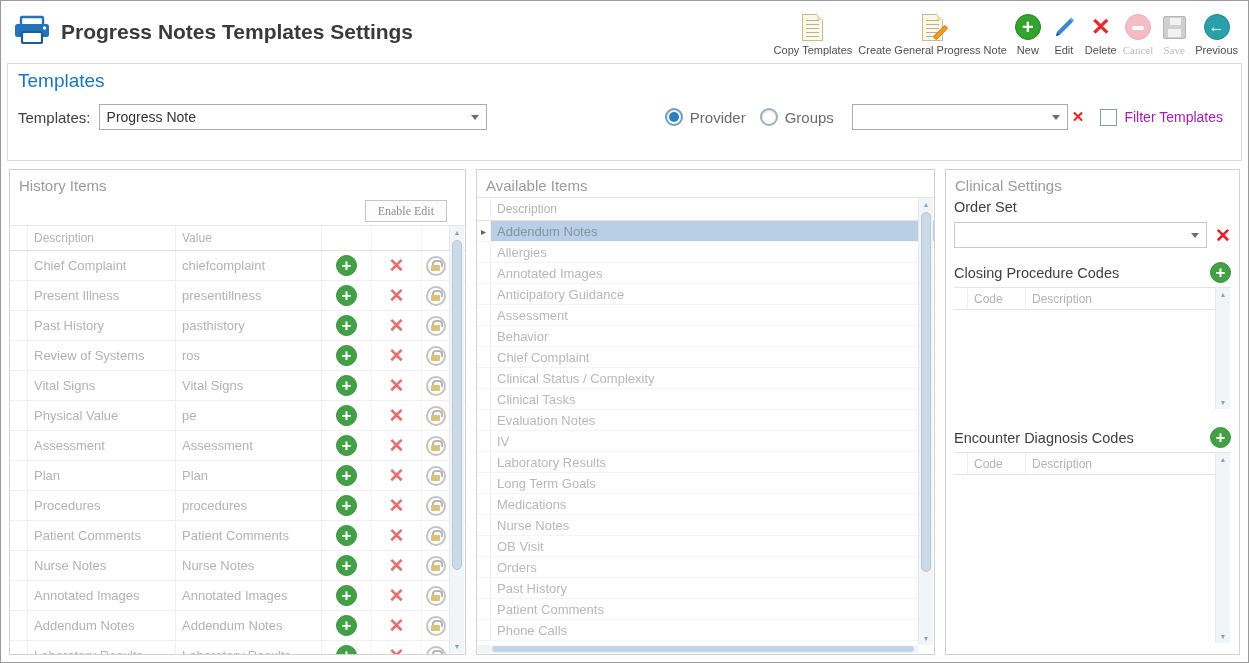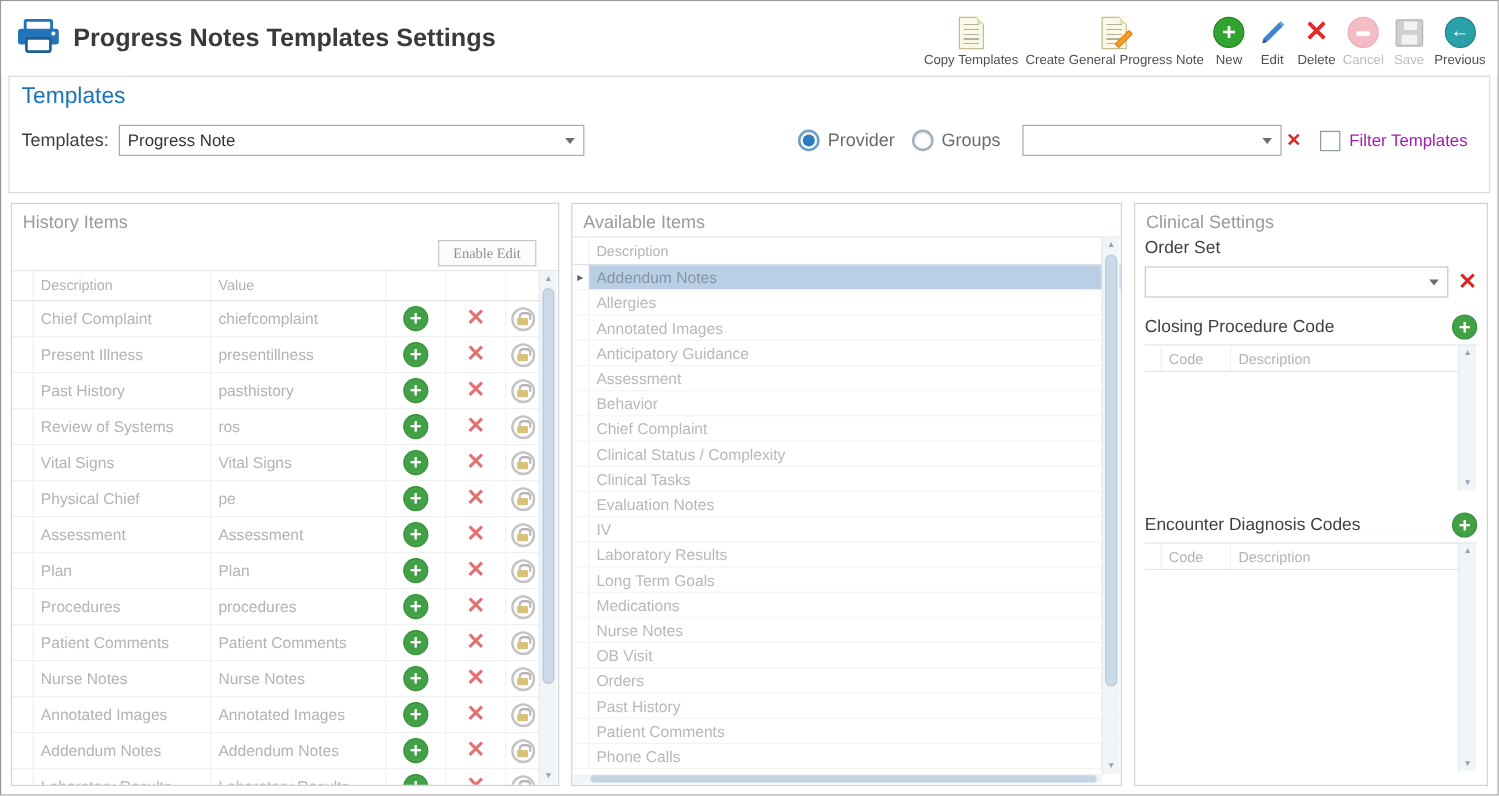--- a/index.html
+++ b/index.html
@@ -8,21 +8,21 @@
 
   
   .titlebar { height:62px; display:flex; justify-content:space-between; align-items:center; padding:0 10px 0 12px; background:#fff; }
   .title-left { display:flex; align-items:center; gap:10px; }
   .app-title { font-size:21px; font-weight:bold; color:#3a3a3a; }
 
   .toolbar { display:flex; align-items:flex-start; gap:6px; padding-top:4px; }
   .tb-item { display:flex; flex-direction:column; align-items:center; min-width:30px; cursor:pointer; }
   .tb-icon { height:30px; display:flex; align-items:center; justify-content:center; }
   .tb-label { font-size:11px; color:#4f4f4f; margin-top:2px; white-space:nowrap; }
-  .tb-item.disabled .tb-label { color:#bcbcbc; }
+  .tb-item.disabled .tb-label { color:#bcbcbc;font-family:Liberation Serif, serif; }
 
   .doc-icon { width:21px; height:27px; background:#fbf8e6; border:1px solid #c6bc8c; display:inline-block; position:relative; }
   .doc-lines { position:absolute; left:3px; right:3px; top:5px; height:17px;
     background:repeating-linear-gradient(to bottom, #b2b2a2 0 1px, transparent 1px 4px); }
   .doc-fold { position:absolute; right:-1px; top:-1px; width:0; height:0; border-left:6px solid #e6ddb4; border-top:6px solid #fff; }
   .pencil-overlay { position:absolute; width:17px; height:5px; background:#f59d2c; right:-7px; bottom:5px; transform:rotate(-45deg); border-radius:1px; border:1px solid #d9820f; }
 
   .circle-icon { width:26px; height:26px; border-radius:50%; display:flex; align-items:center; justify-content:center; color:#fff; font-weight:bold; }
   .green-circle { background:#31a32f; border:1px solid #25821f; font-size:20px; line-height:1; }
   .teal-circle { background:#2aa0a8; border:1px solid #1f858c; font-size:16px; }
@@ -302,21 +302,21 @@
             </div>
             <div class="cell col-icon">
               <span class="icon-x">✕</span>
             </div>
             <div class="cell col-icon small">
               <span class="icon-lock"></span>
             </div>
           </div>
           <div class="ti-row">
             <div class="cell col-ind"></div>
-            <div class="cell col-desc">Physical Chief</div>
+            <div class="cell col-desc">Physical Value</div>
             <div class="cell col-val">pe</div>
             <div class="cell col-icon">
               <span class="icon-plus">+</span>
             </div>
             <div class="cell col-icon">
               <span class="icon-x">✕</span>
             </div>
             <div class="cell col-icon small">
               <span class="icon-lock"></span>
             </div>
@@ -547,21 +547,21 @@
         <div class="cs-label">Order Set</div>
         <div class="order-set-row">
           <div class="combobox order-set-combo">
             <span class="combo-value"></span>
             <span class="combo-arrow"></span>
           </div>
           <span class="clear-x">✕</span>
         </div>
 
         <div class="cs-section-header">
-          <span class="cs-label">Closing Procedure Code</span>
+          <span class="cs-label">Closing Procedure Codes</span>
           <span class="icon-plus">+</span>
         </div>
         <div class="codes-grid" style="height:122px">
           <div class="cg-header">
             <div class="cg-ind"></div>
             <div class="cg-code">Code</div>
             <div class="cg-desc">Description</div>
           </div>
           <div class="vscroll cg-scroll">
             <div class="sb-arrow">▲</div>

